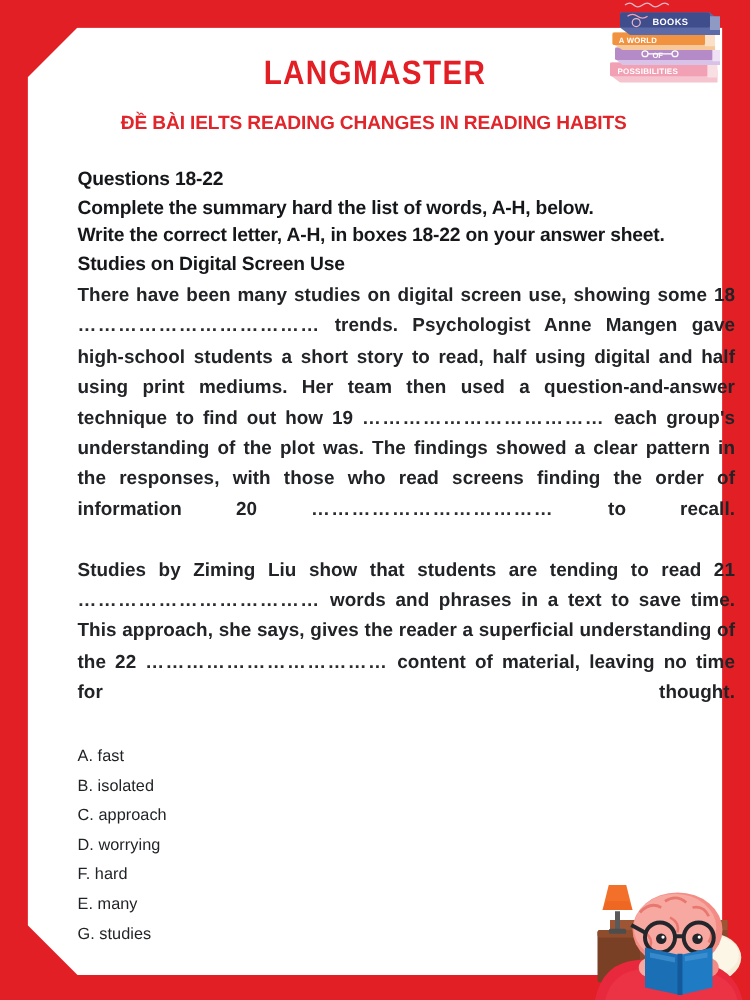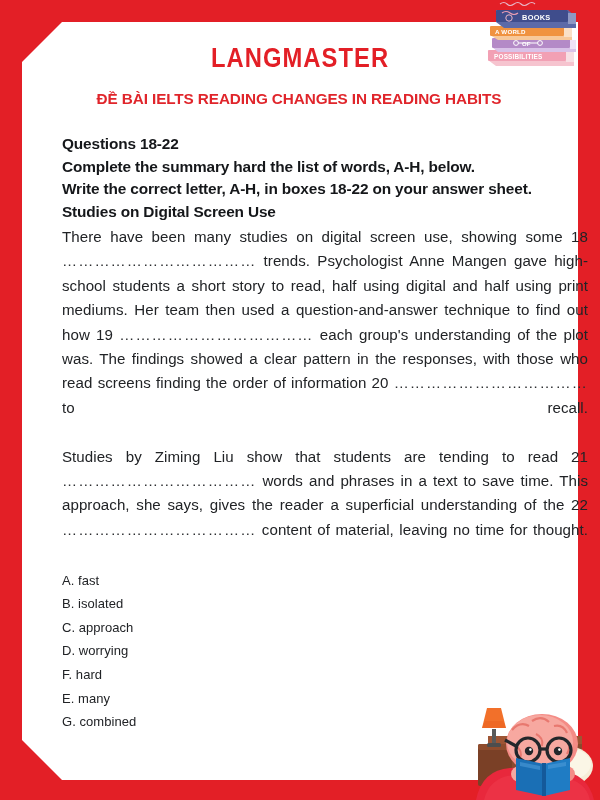--- a/index.html
+++ b/index.html
@@ -78,21 +78,21 @@
   .bold-line {
     font-size: 15.4px;
     font-weight: 700;
     line-height: 22.5px;
     letter-spacing: -0.15px;
     color: #15171a;
   }
 
   .para {
     font-size: 15.1px;
-    font-weight: 400;
+    font-weight: 700;
     line-height: 24.4px;
     text-align: justify;
     text-justify: inter-word;
     color: #212326;
     letter-spacing: 0.05px;
     margin-top: 2px;
   }
   .para.second { margin-top: 0px; }
 
   .para:after {
@@ -205,21 +205,21 @@
       <span>Studies by Ziming Liu show that students are tending to read 21 </span><span class="dots">………………………………</span><span> words and phrases in a text to save time. This approach, she says, gives the reader a superficial understanding of the 22 </span><span class="dots">………………………………</span><span> content of material, leaving no time for thought.</span>
     </div>
 
     <div id="options">
       <div class="option">A. fast</div>
       <div class="option">B. isolated</div>
       <div class="option">C. approach</div>
       <div class="option">D. worrying</div>
       <div class="option">F. hard</div>
       <div class="option">E. many</div>
-      <div class="option">G. combined</div>
+      <div class="option">G. studies</div>
     </div>
 
   </div>
 
   <div id="brain-reader">
     <svg viewBox="0 0 130 126" width="130" height="126" xmlns="http://www.w3.org/2000/svg">
 
       <path d="M18 62 L112 62 L112 126 L18 126 Z" fill="#8a4a2e"></path>
       <rect x="18" y="62" width="94" height="8" fill="#9e5534"></rect>
 

